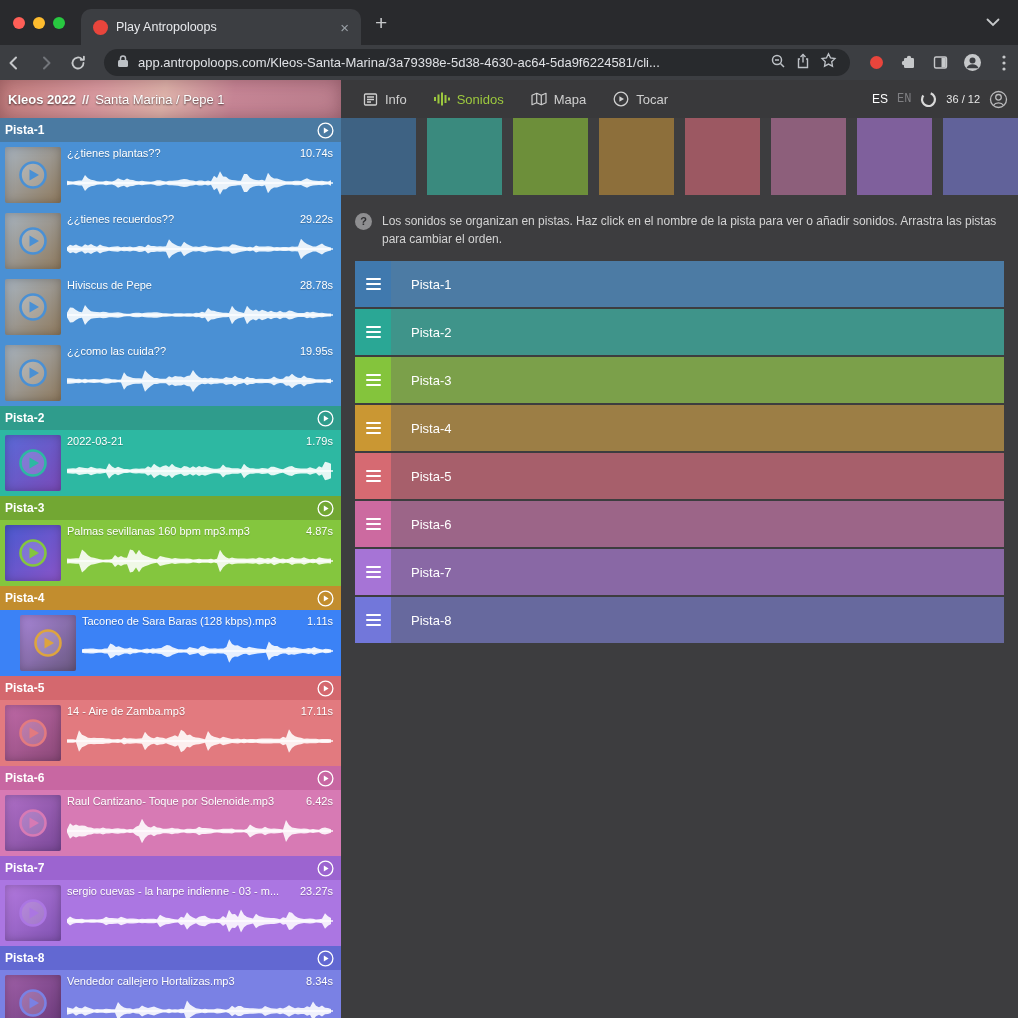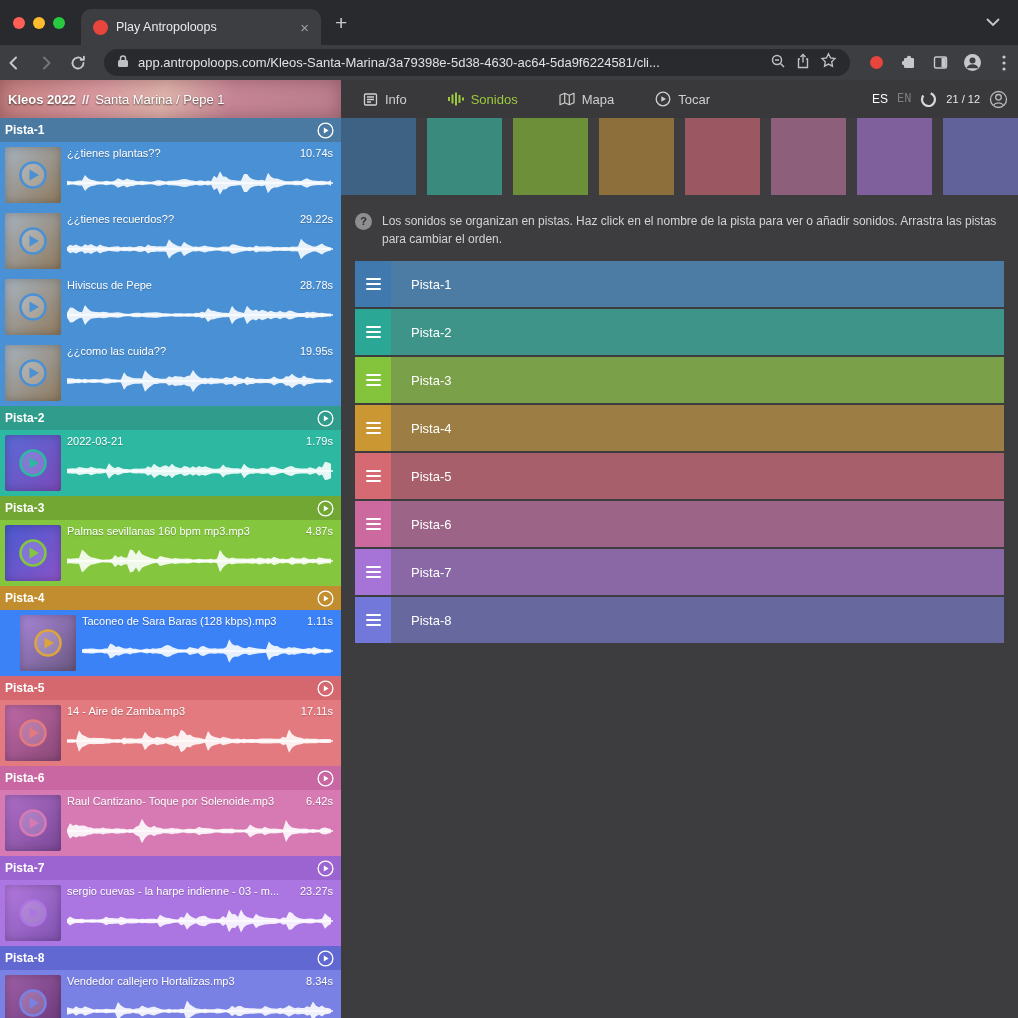--- a/index.html
+++ b/index.html
@@ -10,21 +10,21 @@
     font-family:"Liberation Sans", sans-serif;
     -webkit-font-smoothing:antialiased;
   }
   .window{width:1018px;height:1018px;display:flex;flex-direction:column;}
 
   
   .tabstrip{height:45px;background:#292a2d;display:flex;align-items:flex-end;flex:0 0 auto;}
   .lights{display:flex;gap:8px;align-items:center;height:45px;padding:0 16px 0 13px;}
   .light{width:12px;height:12px;border-radius:50%;display:inline-block;}
   .light.red{background:#ff5f57;} .light.yellow{background:#febc2e;} .light.green{background:#28c840;}
-  .tab{height:36px;width:240px;background:#3c3e42;border-radius:10px 10px 0 0;display:flex;align-items:center;gap:8px;padding:0 8px 0 12px;}
+  .tab{height:36px;width:280px;background:#3c3e42;border-radius:10px 10px 0 0;display:flex;align-items:center;gap:8px;padding:0 8px 0 12px;}
   .favicon{width:15px;height:15px;border-radius:50%;background:#e8453c;flex:0 0 15px;}
   .tab-title{flex:1;font-size:12.5px;color:#e8eaed;white-space:nowrap;overflow:hidden;}
   .tab-close{color:#9aa0a6;font-size:15px;padding:0 4px;line-height:1;}
   .newtab{color:#c6c8ca;font-size:21px;line-height:1;padding:0 14px;height:45px;display:flex;align-items:center;}
   .tabsearch{margin-left:auto;padding:0 18px;height:45px;display:flex;align-items:center;}
 
   
   .toolbar{height:35px;background:#3c3e42;display:flex;align-items:center;gap:4px;padding:0 0;flex:0 0 auto;}
   .tbtn{width:28px;height:28px;display:flex;align-items:center;justify-content:center;flex:0 0 auto;}
   .urlpill{flex:1;height:27px;background:#282a2d;border-radius:14px;display:flex;align-items:center;gap:9px;padding:0 13px;margin:0 8px;min-width:0;}
@@ -33,21 +33,21 @@
 
   
   .appheader{height:38px;background:#39393b;display:flex;align-items:stretch;flex:0 0 auto;}
   .bc{width:341px;flex:0 0 341px;
       background:linear-gradient(100deg,#c47f7f 0%,#d9999f 28%,#dfb3ab 48%,#c78696 68%,#bb7e8d 100%);
       display:flex;align-items:center;gap:6px;padding:13px 8px;color:#fff;font-size:13px;
       text-shadow:0 1px 2px rgba(0,0,0,.65);white-space:nowrap;overflow:hidden;
       box-shadow:inset 0 0 18px rgba(60,20,30,.35);}
   .bc .proj{font-weight:700;}
   .bc .sep{opacity:.85;font-weight:700;}
-  .appnav{display:flex;align-items:center;gap:41px;padding-left:22px;}
+  .appnav{display:flex;align-items:center;gap:27px;padding-left:22px;}
   .navitem{display:flex;align-items:center;gap:7px;color:#cfcfcf;font-size:13px;cursor:default;}
   .navitem.active{color:#9dc93e;}
   .hright{margin-left:auto;display:flex;align-items:center;gap:9px;padding-right:10px;font-size:12px;}
   .lang-es{color:#fff;}
   .lang-en{color:#7f7f82;font-family:Liberation Mono, monospace;}
   .counter{color:#e8e8e8;font-size:11px;}
 
   
   .content{flex:1;display:flex;overflow:hidden;}
   .sidebar{width:341px;flex:0 0 341px;background:#2e2e30;overflow:hidden;}
@@ -216,21 +216,21 @@
           </svg>
         <span>Tocar</span>
       </span>
     </nav>
     <div class="hright">
       <span class="lang-es">ES</span>
       <span class="lang-en">EN</span>
       <svg width="17" height="17" viewBox="0 0 17 17">
           <circle cx="8.5" cy="8.5" r="6.5" fill="none" stroke="#d9d9d9" stroke-width="2.2" stroke-dasharray="32 9" transform="rotate(-70 8.5 8.5)"></circle>
         </svg>
-      <span class="counter">21 / 12</span>
+      <span class="counter">36 / 12</span>
       <svg width="19" height="19" viewBox="0 0 19 19" fill="none" stroke="#b9b9bb" stroke-width="1.3">
           <circle cx="9.5" cy="9.5" r="8"></circle>
           <circle cx="9.5" cy="7.3" r="2.8"></circle>
           <path d="M4.2 15.6a6.6 6.6 0 0 1 10.6 0"></path>
         </svg>
     </div>
   </div>
 
   <div class="content">
     <aside class="sidebar" id="track-list">

